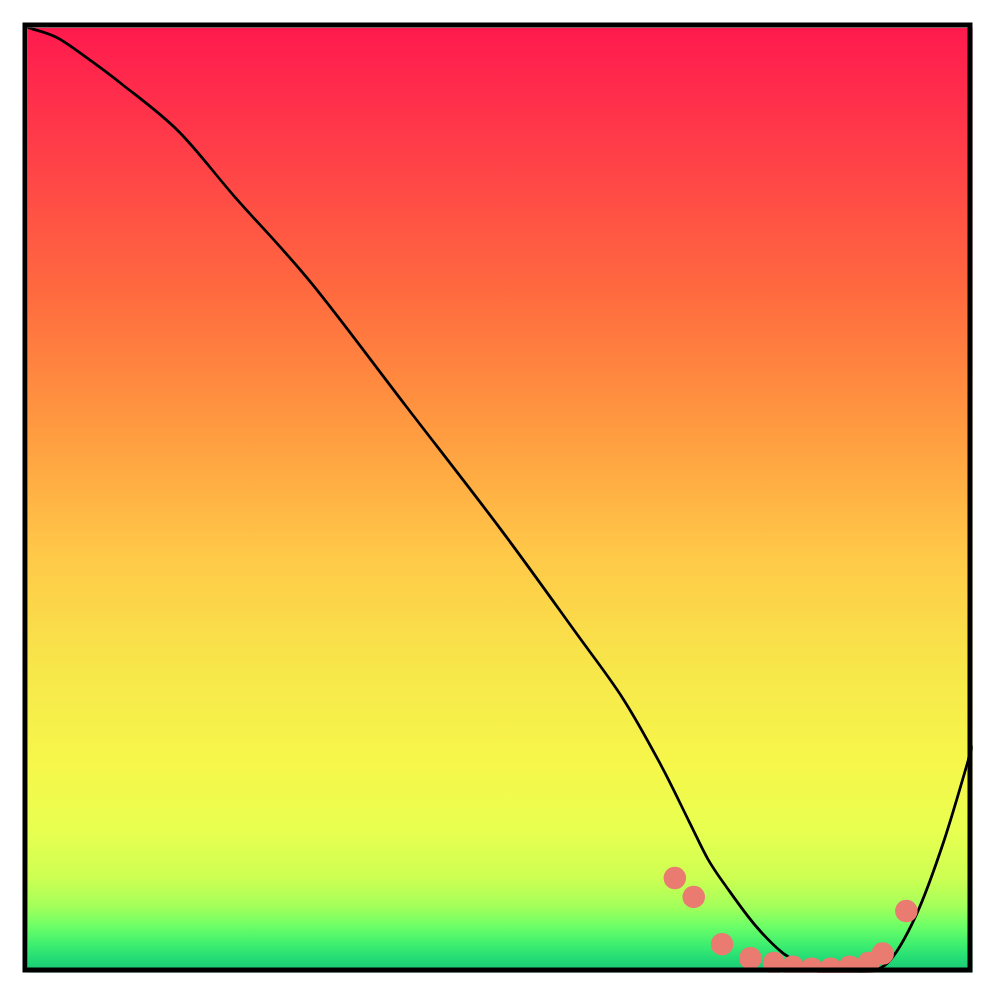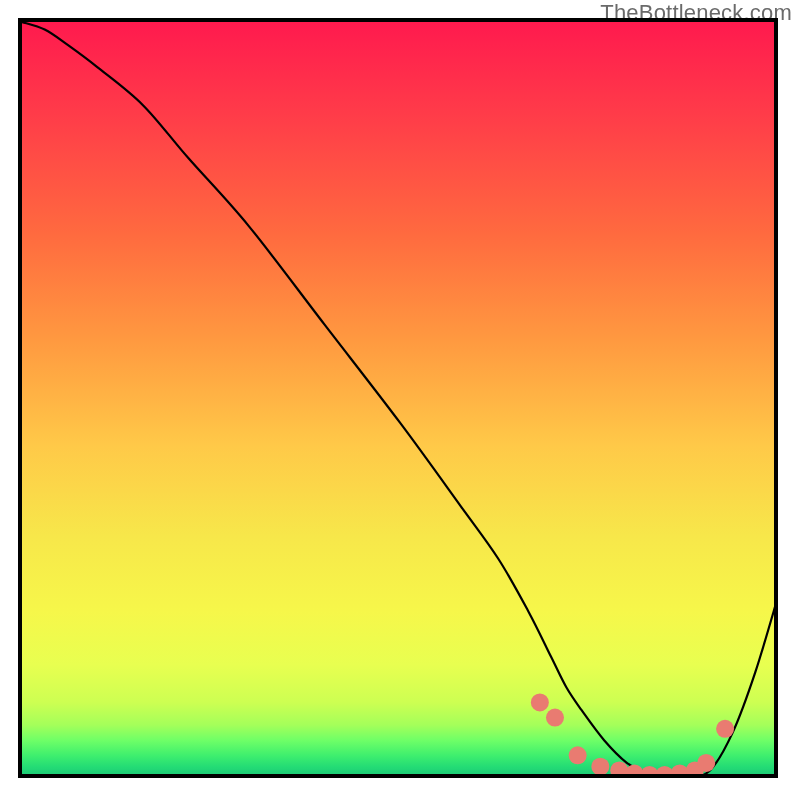--- a/index.html
+++ b/index.html
@@ -74,21 +74,20 @@
     font-weight: 400;
     color: #6a6a6a;
     letter-spacing: 0.2px;
   }
 </style>
 </head>
 <body>
 
 <div class="canvas">
 
-  <span class="watermark">TheBottleneck.com</span>
 
   <div class="plot-area">
     <div class="gradient-bg"></div>
 
     <svg class="curve-svg" viewBox="0 0 100 100" preserveAspectRatio="none">
       <g>
         <path id="curve-path" fill="none" stroke="#000" stroke-width="0.291" stroke-linejoin="round" d="M 0 0 C 0.5 0.16666666666666666, 2 0.5, 3 1 C 4 1.5, 4.833333333333333 2.1666666666666665, 6 3 C 7.166666666666667 3.8333333333333335, 8.333333333333334 4.666666666666667, 10 6 C 11.666666666666666 7.333333333333333, 14 9, 16 11 C 18 13, 19.666666666666668 15.333333333333334, 22 18 C 24.333333333333332 20.666666666666668, 27 23.333333333333332, 30 27 C 33 30.666666666666668, 36.666666666666664 35.666666666666664, 40 40 C 43.333333333333336 44.333333333333336, 47 49, 50 53 C 53 57, 55.83333333333333 61, 57.99999999999999 64 C 60.16666666666666 67, 61.5 68.66666666666667, 63 71 C 64.5 73.33333333333333, 65.83333333333333 75.83333333333333, 67 78 C 68.16666666666667 80.16666666666667, 69.16666666666667 82.33333333333333, 70 84 C 70.83333333333333 85.66666666666667, 71.33333333333333 86.83333333333333, 72 88 C 72.66666666666667 89.16666666666667, 73.16666666666667 89.83333333333333, 74 91 C 74.83333333333333 92.16666666666667, 76 93.83333333333333, 77 95 C 78 96.16666666666667, 79.16666666666667 97.33333333333333, 80 98 C 80.83333333333333 98.66666666666667, 81.33333333333333 98.66666666666667, 82 99 C 82.66666666666667 99.33333333333333, 83.33333333333333 99.83333333333333, 84 100 C 84.66666666666667 100.16666666666667, 85.33333333333333 100, 86 100 C 86.66666666666667 100, 87.16666666666667 100.16666666666667, 88 100 C 88.83333333333333 99.83333333333333, 90 100, 91 99 C 92 98, 93 96.16666666666667, 94 94 C 95 91.83333333333333, 96 89, 97 86 C 98 83, 99.5 77.66666666666667, 100 76"></path>
       </g>
       <g id="scatter-group">
           <circle cx="68.5" cy="90" r="1.190" fill="#e97b71"></circle>

